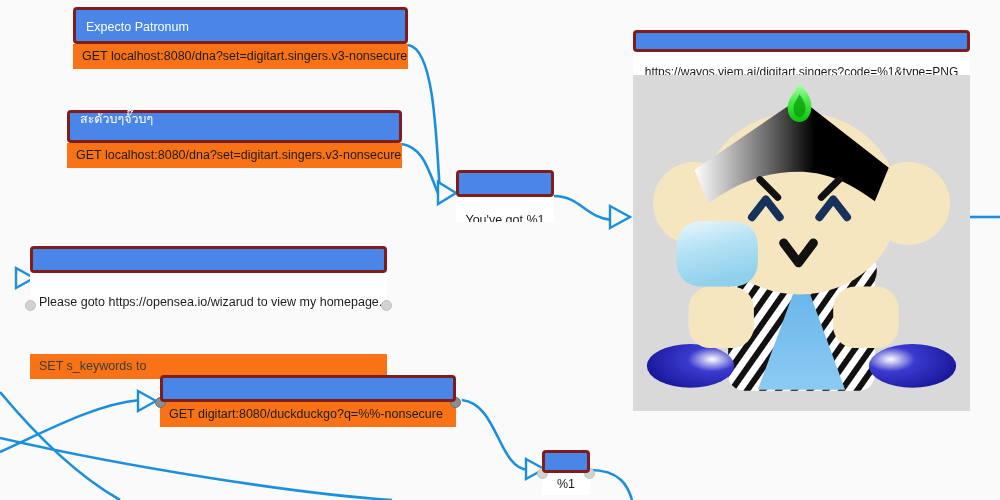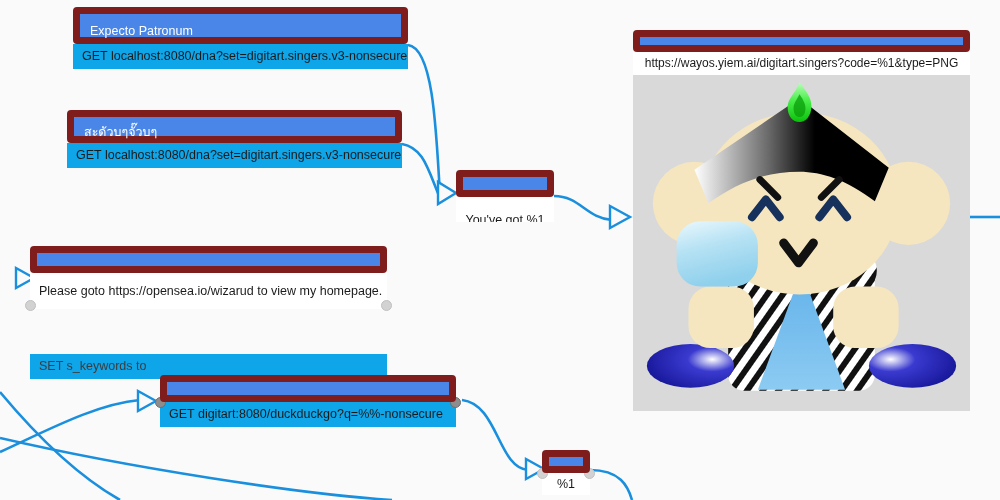--- a/index.html
+++ b/index.html
@@ -7,62 +7,62 @@
     width:1000px;height:500px;overflow:hidden;
     background:#fafafa;
     font-family:"Liberation Sans","DejaVu Sans",sans-serif;
     position:relative;
   }
   #canvas{position:absolute;inset:0;width:1000px;height:500px;overflow:hidden;}
   #edges{position:absolute;left:0;top:0;width:1000px;height:500px;pointer-events:none;}
 
   .node{position:absolute;box-sizing:border-box;}
   .node .title{
-    background:#4a86e8;border:7px solid #7f1d1d;border-radius:4px;
+    background:#4a86e8;border:3px solid #7f1d1d;border-radius:4px;
     color:#ffffff;font-size:12.5px;line-height:1;
     padding:9px 10px;box-sizing:border-box;position:relative;z-index:3;
   }
   .node .title.empty{padding:0;height:26px;}
   .row{
     box-sizing:border-box;font-size:12.5px;color:#1b1b1b;
     padding:5px 9px;white-space:nowrap;overflow:hidden;
   }
   .row.white{background:#ffffff;}
-  .row.gray{background:#0ea5e9;}
+  .row.gray{background:#f97316;}
   .body-wrap{position:relative;z-index:2;}
 
   
   #node-expecto{left:73px;top:7px;width:335px;}
   #node-expecto .title{height:37px;padding-top:11px;}
   #node-expecto .row.gray{height:25px;}
 
   #node-thai{left:67px;top:110px;width:335px;}
-  #node-thai .title{height:33px;padding-top:9px;}
+  #node-thai .title{height:33px;padding-top:0;}
   #node-thai .row.gray{height:25px;}
 
   #node-opensea{left:30px;top:246px;width:357px;}
   #node-opensea .title{height:27px;}
-  #node-opensea .row.white{height:36px;padding-top:11px;}
+  #node-opensea .row.white{height:36px;padding-top:22px;}
   #node-opensea .row.gray{height:25px;color:#3c3c3c;margin-top:45px;}
 
   #node-yougot{left:456px;top:170px;width:98px;}
   #node-yougot .title{height:27px;}
   #node-yougot .row.white{height:25px;padding-top:16px;text-align:center;}
 
   #node-duck{left:160px;top:375px;width:296px;}
   #node-duck .title{height:27px;}
   #node-duck .row.gray{height:25px;}
 
   #node-pct{left:542px;top:450px;width:48px;}
   #node-pct .title{height:23px;}
   #node-pct .row.white{height:22px;padding-top:4px;text-align:center;}
 
   #node-img{left:633px;top:30px;width:337px;}
   #node-img .title{height:22px;}
-  #node-img .row.white{height:23px;padding-top:4px;text-align:center;font-size:12px;}
+  #node-img .row.white{height:23px;padding-top:13px;text-align:center;font-size:12px;}
   #node-img .imgarea{background:#d9d9d9;height:336px;position:relative;overflow:hidden;}
 
   
   .port{
     position:absolute;width:11px;height:11px;border-radius:50%;
     background:#8d8d8d;border:1px solid #6f6f6f;box-sizing:border-box;z-index:5;
   }
   .port.light{background:#d2d2d2;border-color:#c0c0c0;}
 
   .thai{font-family:"DejaVu Sans",sans-serif;}

